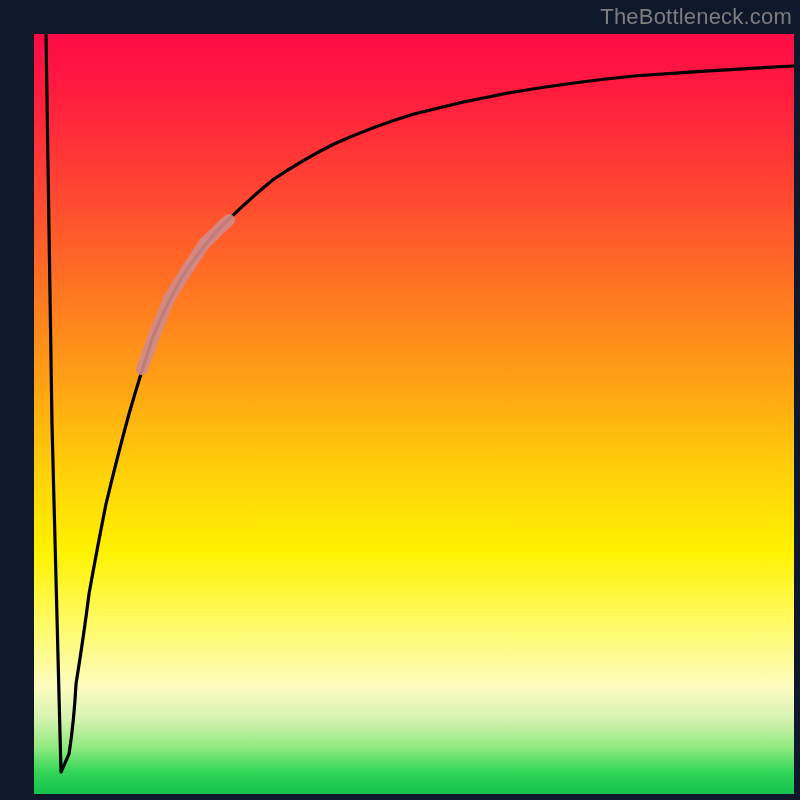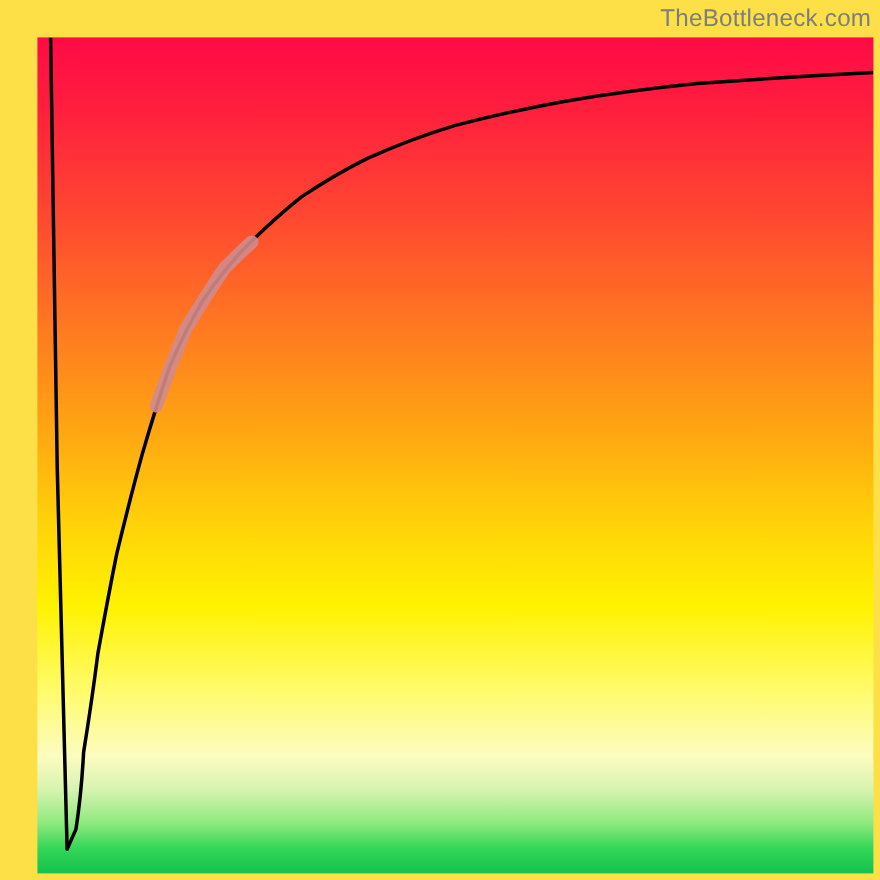--- a/index.html
+++ b/index.html
@@ -8,21 +8,21 @@
     width: 800px;
     height: 800px;
     background: #000;
     overflow: hidden;
     font-family: Arial, Helvetica, sans-serif;
   }
   .stage {
     position: relative;
     width: 800px;
     height: 800px;
-    background: #fde047;
+    background: #0f172a;
   }
   .plot {
     position: absolute;
     left: 34px;
     top: 34px;
     width: 760px;
     height: 760px;
     overflow: hidden;
     
     background: linear-gradient(

